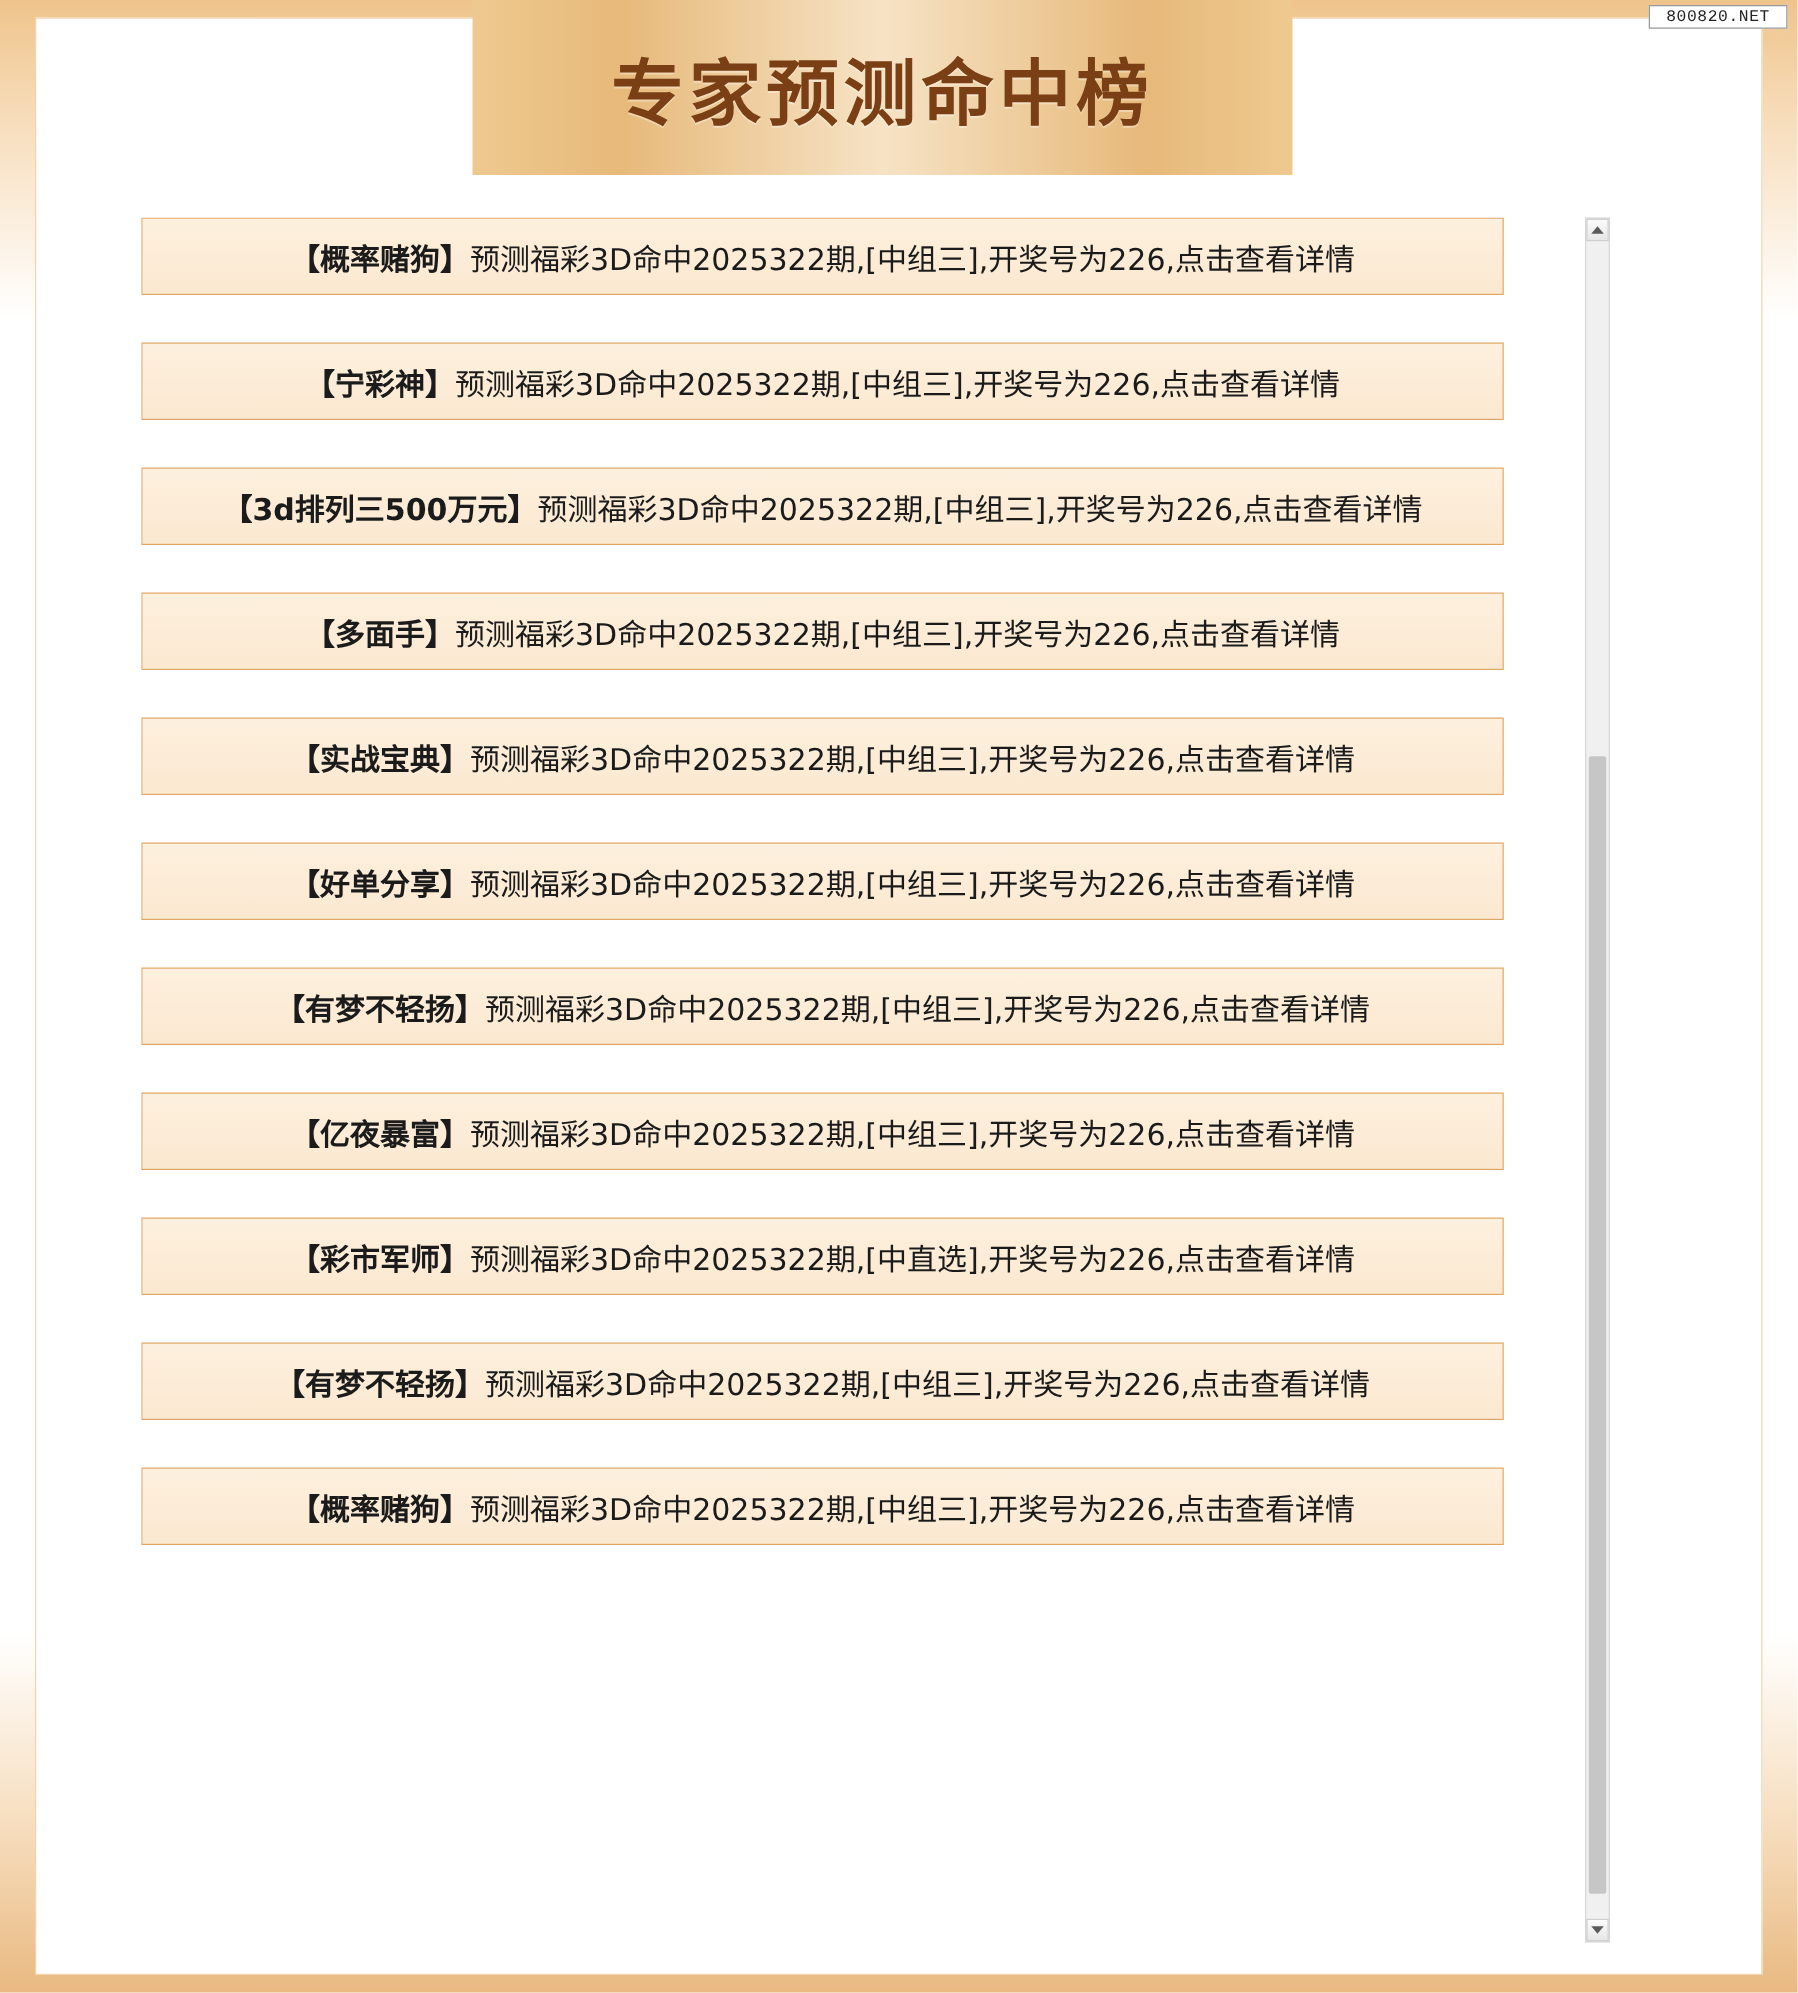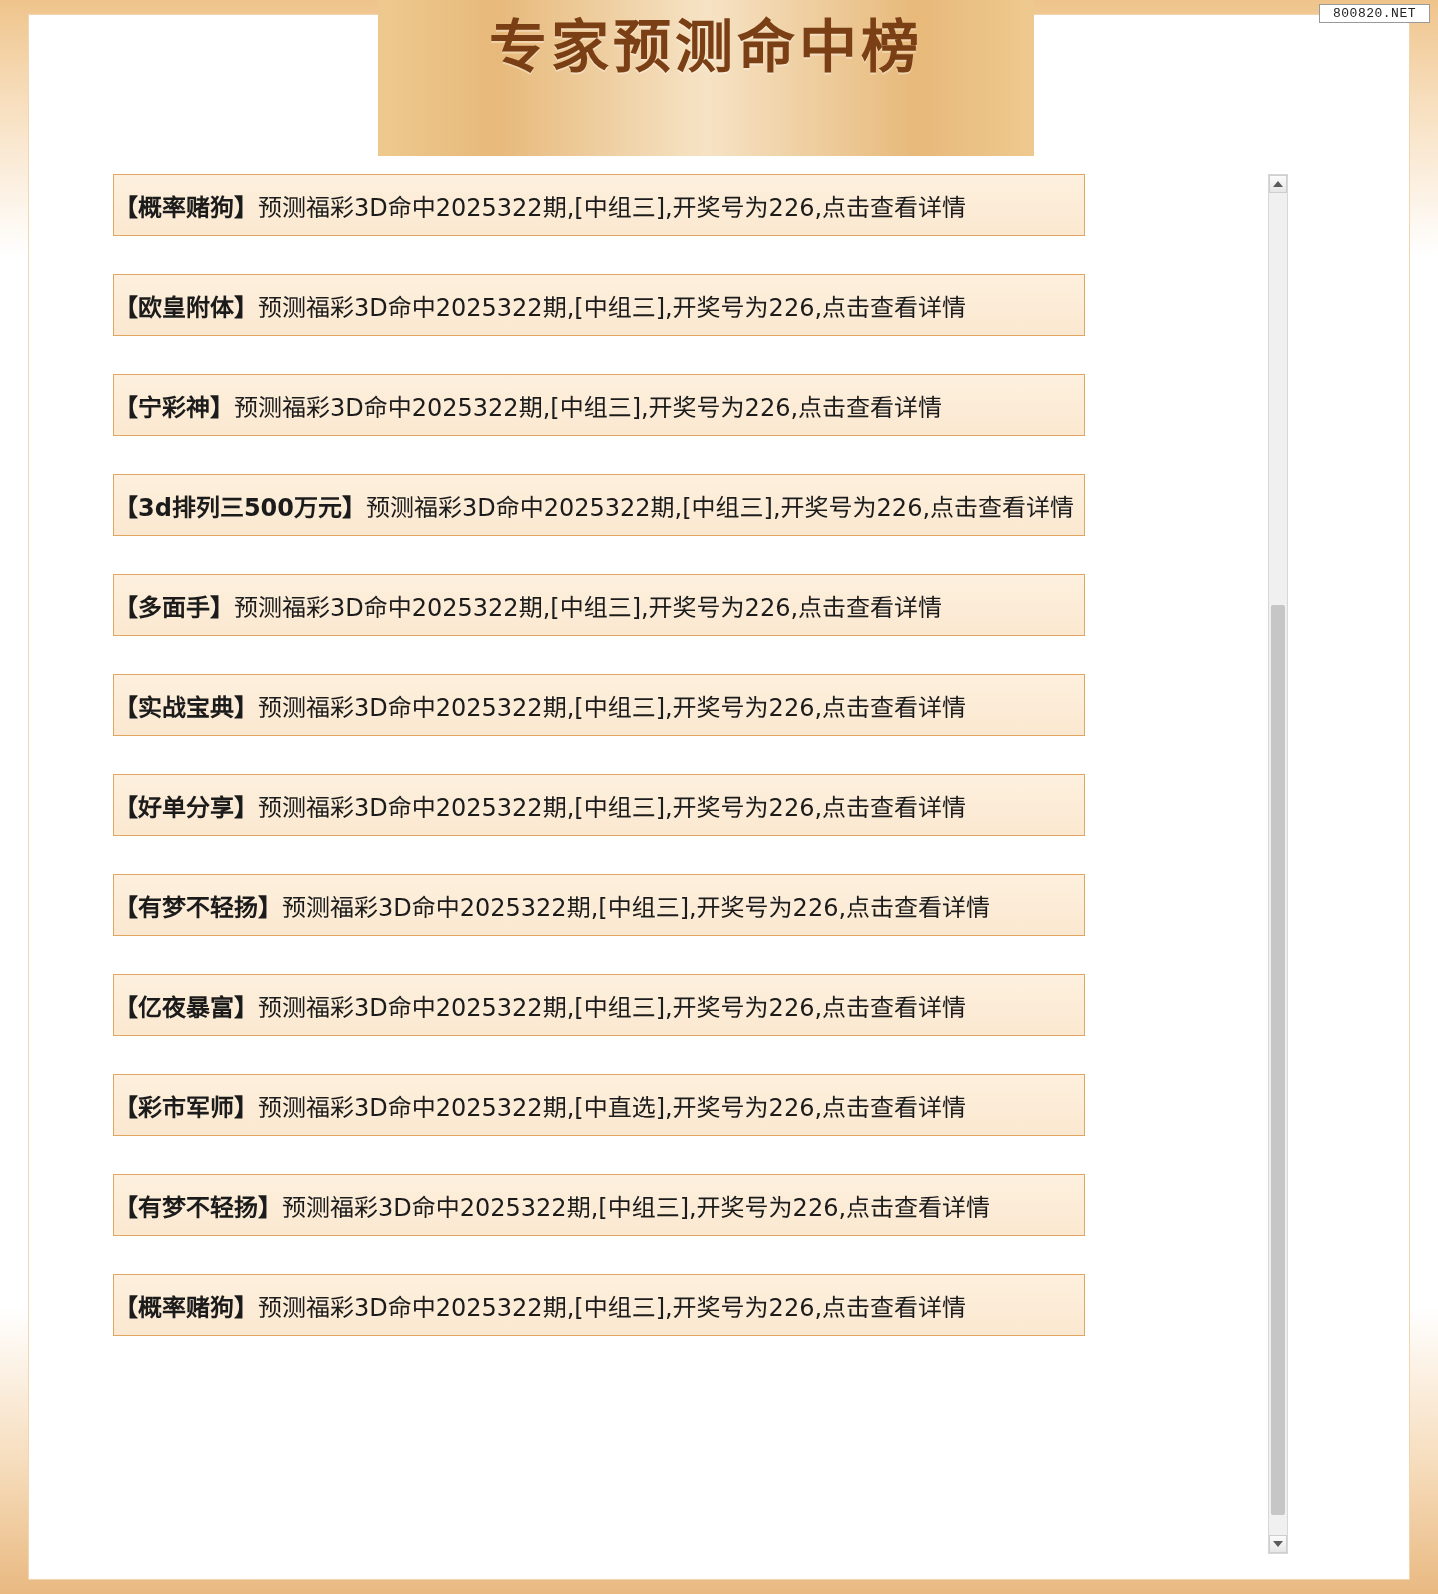--- a/index.html
+++ b/index.html
@@ -49,24 +49,24 @@
     letter-spacing: 0.5px;
     z-index: 40;
   }
 
   
   .title-banner {
     position: absolute;
     left: 378px;
     top: 0px;
     width: 656px;
-    height: 156px;
+    height: 140px;
     background: linear-gradient(90deg, #eec98f 0%, #e7b97a 18%, #f6e3c5 50%, #e7b97a 82%, #eec98f 100%);
     display: flex;
-    align-items: flex-start;
+    align-items: center;
     justify-content: center;
     z-index: 10;
   }
   .title-text {
     font-family: "DejaVu Sans", "Liberation Sans", sans-serif;
     font-size: 58px;
     font-weight: bold;
     color: #7a3f14;
     letter-spacing: 4px;
     text-shadow: 0 2px 0 rgba(255,255,255,0.35);
@@ -81,28 +81,28 @@
     height: 1380px;
     overflow: hidden;
   }
   .list-scroller {
     position: absolute;
     left: 0; top: 0;
     width: 1155px;
   }
   .row {
     box-sizing: border-box;
-    width: 972px;
+    width: 1090px;
     height: 62px;
     margin: 0 0 38px 0;
     background: linear-gradient(180deg, #fdf0de 0%, #fbe8d0 100%);
     border: 1px solid #e2a663;
     display: flex;
     align-items: center;
-    justify-content: flex-start;
+    justify-content: center;
     cursor: pointer;
   }
   .row-text {
     font-family: "DejaVu Sans", "Liberation Sans", sans-serif;
     font-size: 24px;
     color: #1b1b1b;
     white-space: nowrap;
     letter-spacing: 0px;
   }
   .row-name {
@@ -161,23 +161,20 @@
   <div class="page-inner"></div>
 
   <div class="title-banner">
     <div class="title-text">专家预测命中榜</div>
   </div>
 
   <div class="list-viewport">
     <div class="list-scroller" id="list-scroller">
         <div class="row">
           <div class="row-text"><span class="row-name">【概率赌狗】</span><span>预测福彩3D命中2025322期,[中组三],开奖号为226,点击查看详情</span></div>
-        </div>
-        <div class="row">
-          <div class="row-text"><span class="row-name">【欧皇附体】</span><span>预测福彩3D命中2025322期,[中组三],开奖号为226,点击查看详情</span></div>
         </div>
         <div class="row">
           <div class="row-text"><span class="row-name">【宁彩神】</span><span>预测福彩3D命中2025322期,[中组三],开奖号为226,点击查看详情</span></div>
         </div>
         <div class="row">
           <div class="row-text"><span class="row-name">【3d排列三500万元】</span><span>预测福彩3D命中2025322期,[中组三],开奖号为226,点击查看详情</span></div>
         </div>
         <div class="row">
           <div class="row-text"><span class="row-name">【多面手】</span><span>预测福彩3D命中2025322期,[中组三],开奖号为226,点击查看详情</span></div>
         </div>

